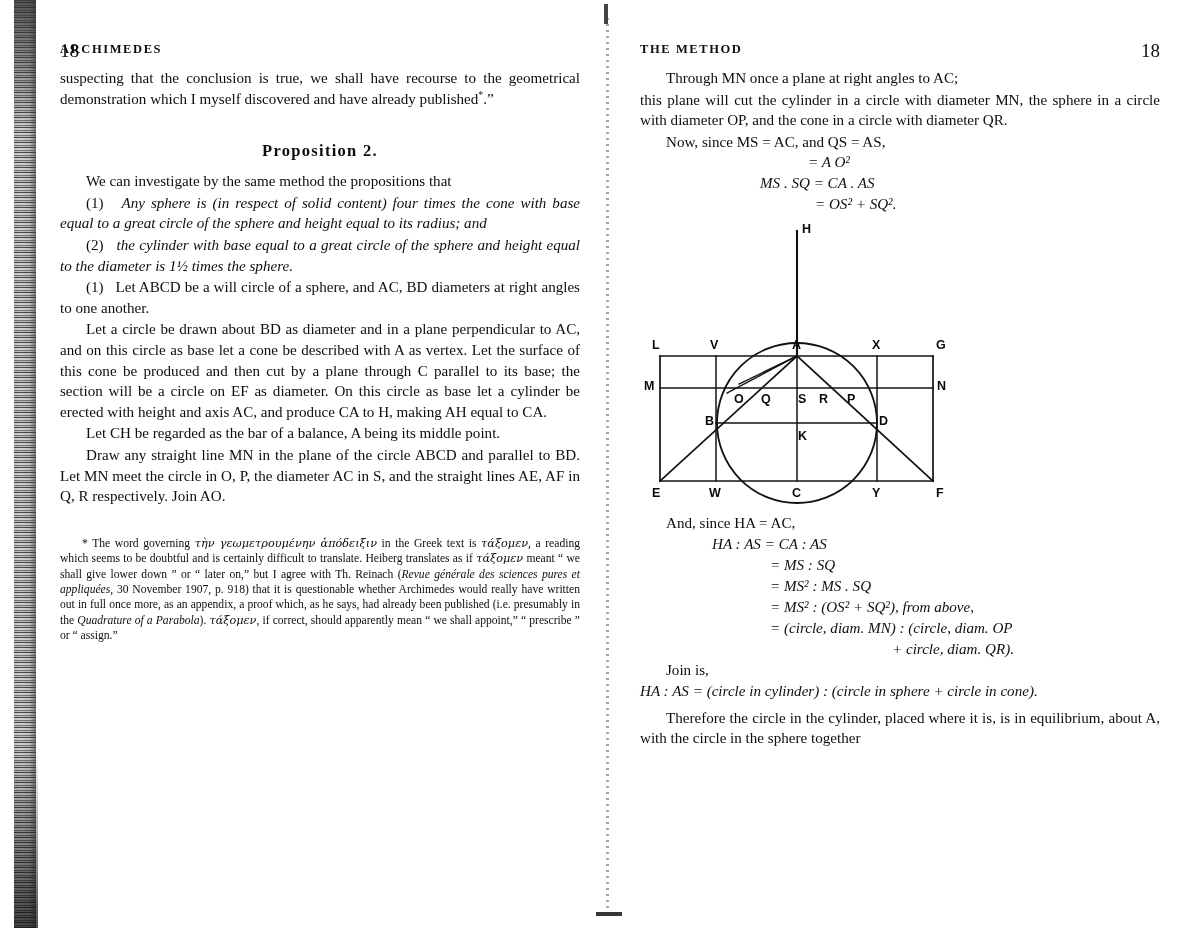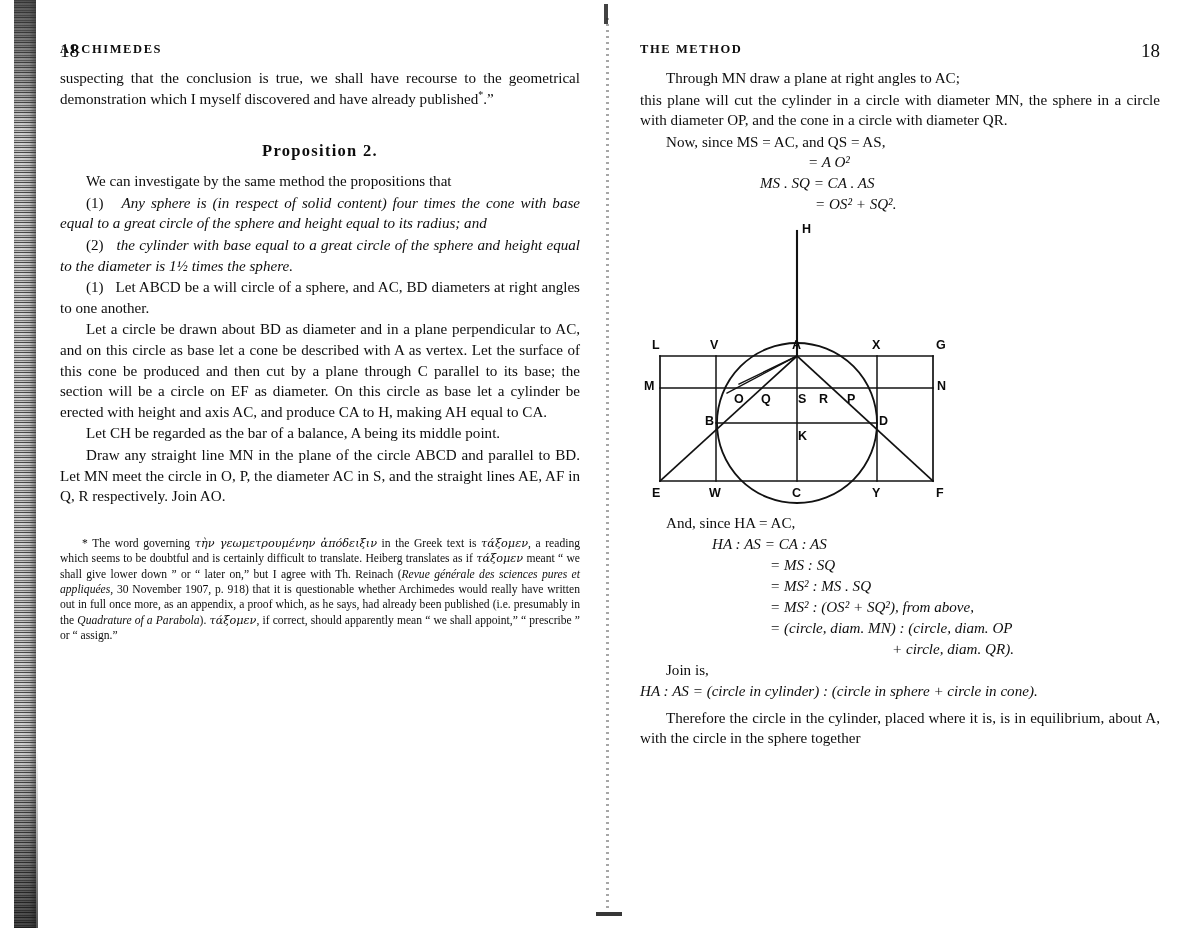--- a/index.html
+++ b/index.html
@@ -210,21 +210,21 @@
   </div>
 </div>
 
 <div class="page" id="page-right">
 
   <div class="running-head">
     <span class="rh-title">THE METHOD</span>
     <span class="rh-folio right">18</span>
   </div>
 
-  <p class="indent">Through MN draw a plane at right angles to AC;</p>
+  <p class="indent">Through MN once a plane at right angles to AC;</p>
   <p class="noindent">this plane will cut the cylinder in a circle with diameter MN, the sphere in a circle with diameter OP, and the cone in a circle with diameter QR.</p>
   <p class="indent">Now, since MS = AC, and QS = AS,</p>
 
   <div class="eqblock">
     <div class="eqline eq-i2 math">= A O²</div>
     <div class="eqline eq-i1 math">MS . SQ = CA . AS</div>
     <div class="eqline eq-i3 math">= OS² + SQ².</div>
   </div>
 
   <div id="figure-wrap">

